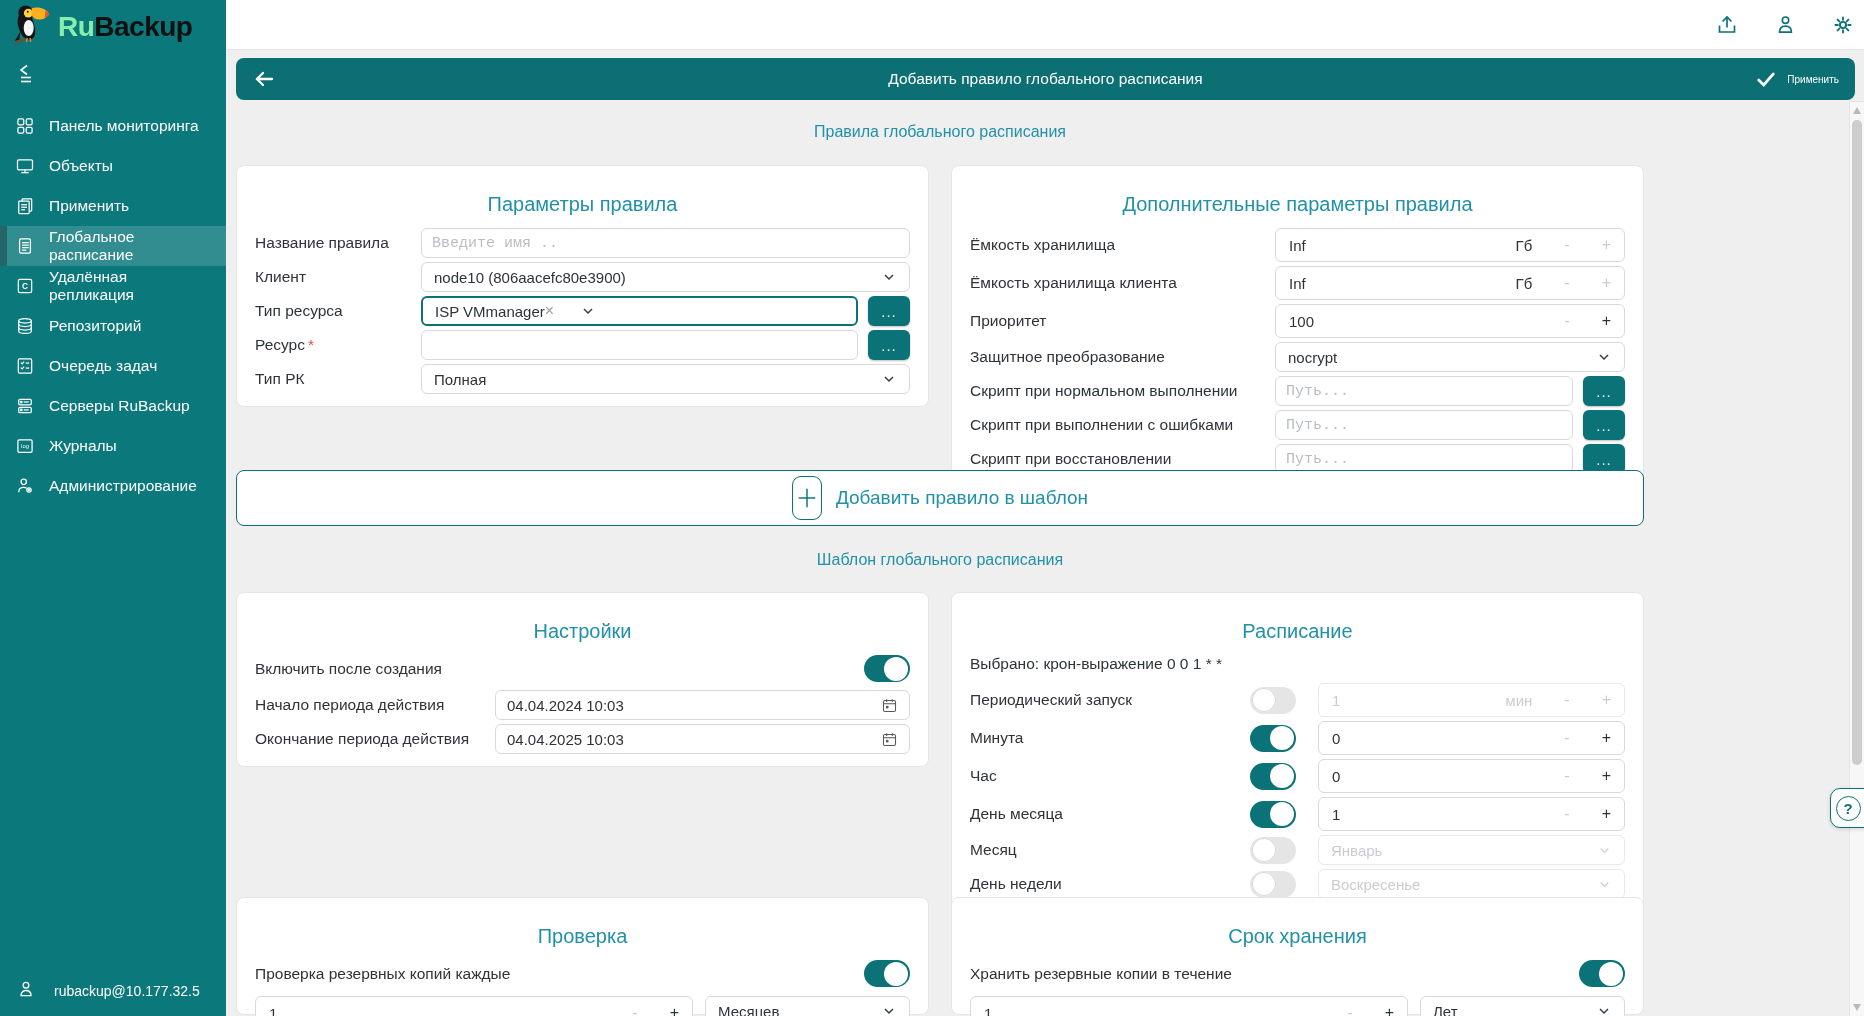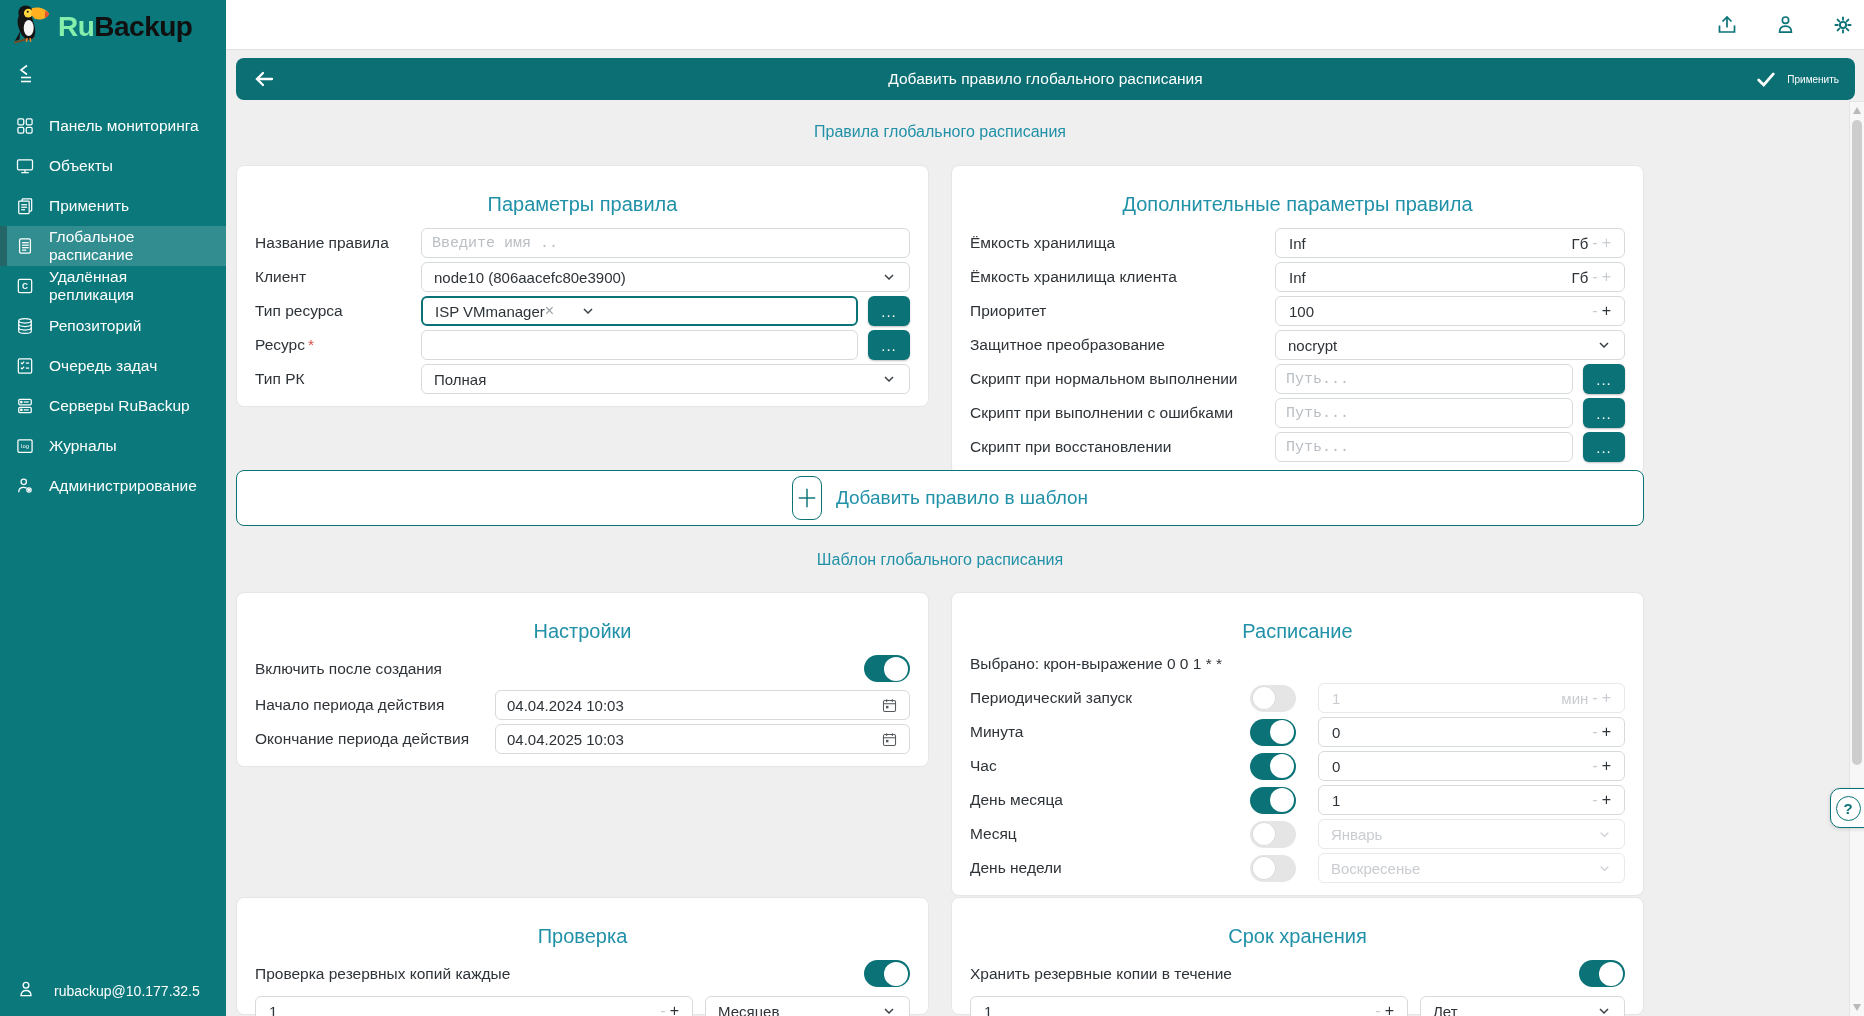--- a/index.html
+++ b/index.html
@@ -54,21 +54,21 @@
   input.ti{height:30px;border:1px solid var(--bord);border-radius:6px;padding:0 10px;font-size:15px;color:var(--txt);font-family:Liberation Mono, monospace;outline:none;flex:1;min-width:0;background:#fff}
   input.ti::placeholder{color:#b9bec3}
 
   .select{padding:0 12px;cursor:pointer}
   .select .val{flex:1;overflow:hidden;white-space:nowrap}
   .chev{flex:none;margin-left:8px;display:flex}
   .combo{border:2px solid var(--teal);padding:0 12px;cursor:pointer}
   .combo .clear{color:#9aa0a5;font-size:16px;margin-right:18px;cursor:pointer;line-height:1}
   .more-btn{flex:none;width:42px;height:30px;margin-left:10px;background:var(--teal);color:#fff;border-radius:6px;display:flex;align-items:center;justify-content:center;font-size:15px;letter-spacing:1px;cursor:pointer;box-shadow:0 1px 2px rgba(0,0,0,.25)}
 
-  .spin{padding:0 13px;gap:4px}
+  .spin{padding:16px 13px;gap:32px}
   .spin .val{flex:1;overflow:hidden;white-space:nowrap}
   .spin .unit{flex:none}
   .sgn{flex:none;font-size:16px;cursor:pointer;line-height:1}
   .sgn.dim{color:#c9cdd0}
   .sgn.dark{color:var(--txt)}
 
   .box.disabled{border-color:#e7e9ea;color:var(--dim)}
   .box.disabled .sgn,.box.disabled .unit,.box.disabled .val{color:#c9ccd0}
   .box.disabled .chev svg{stroke:#c9ccd0}
 

